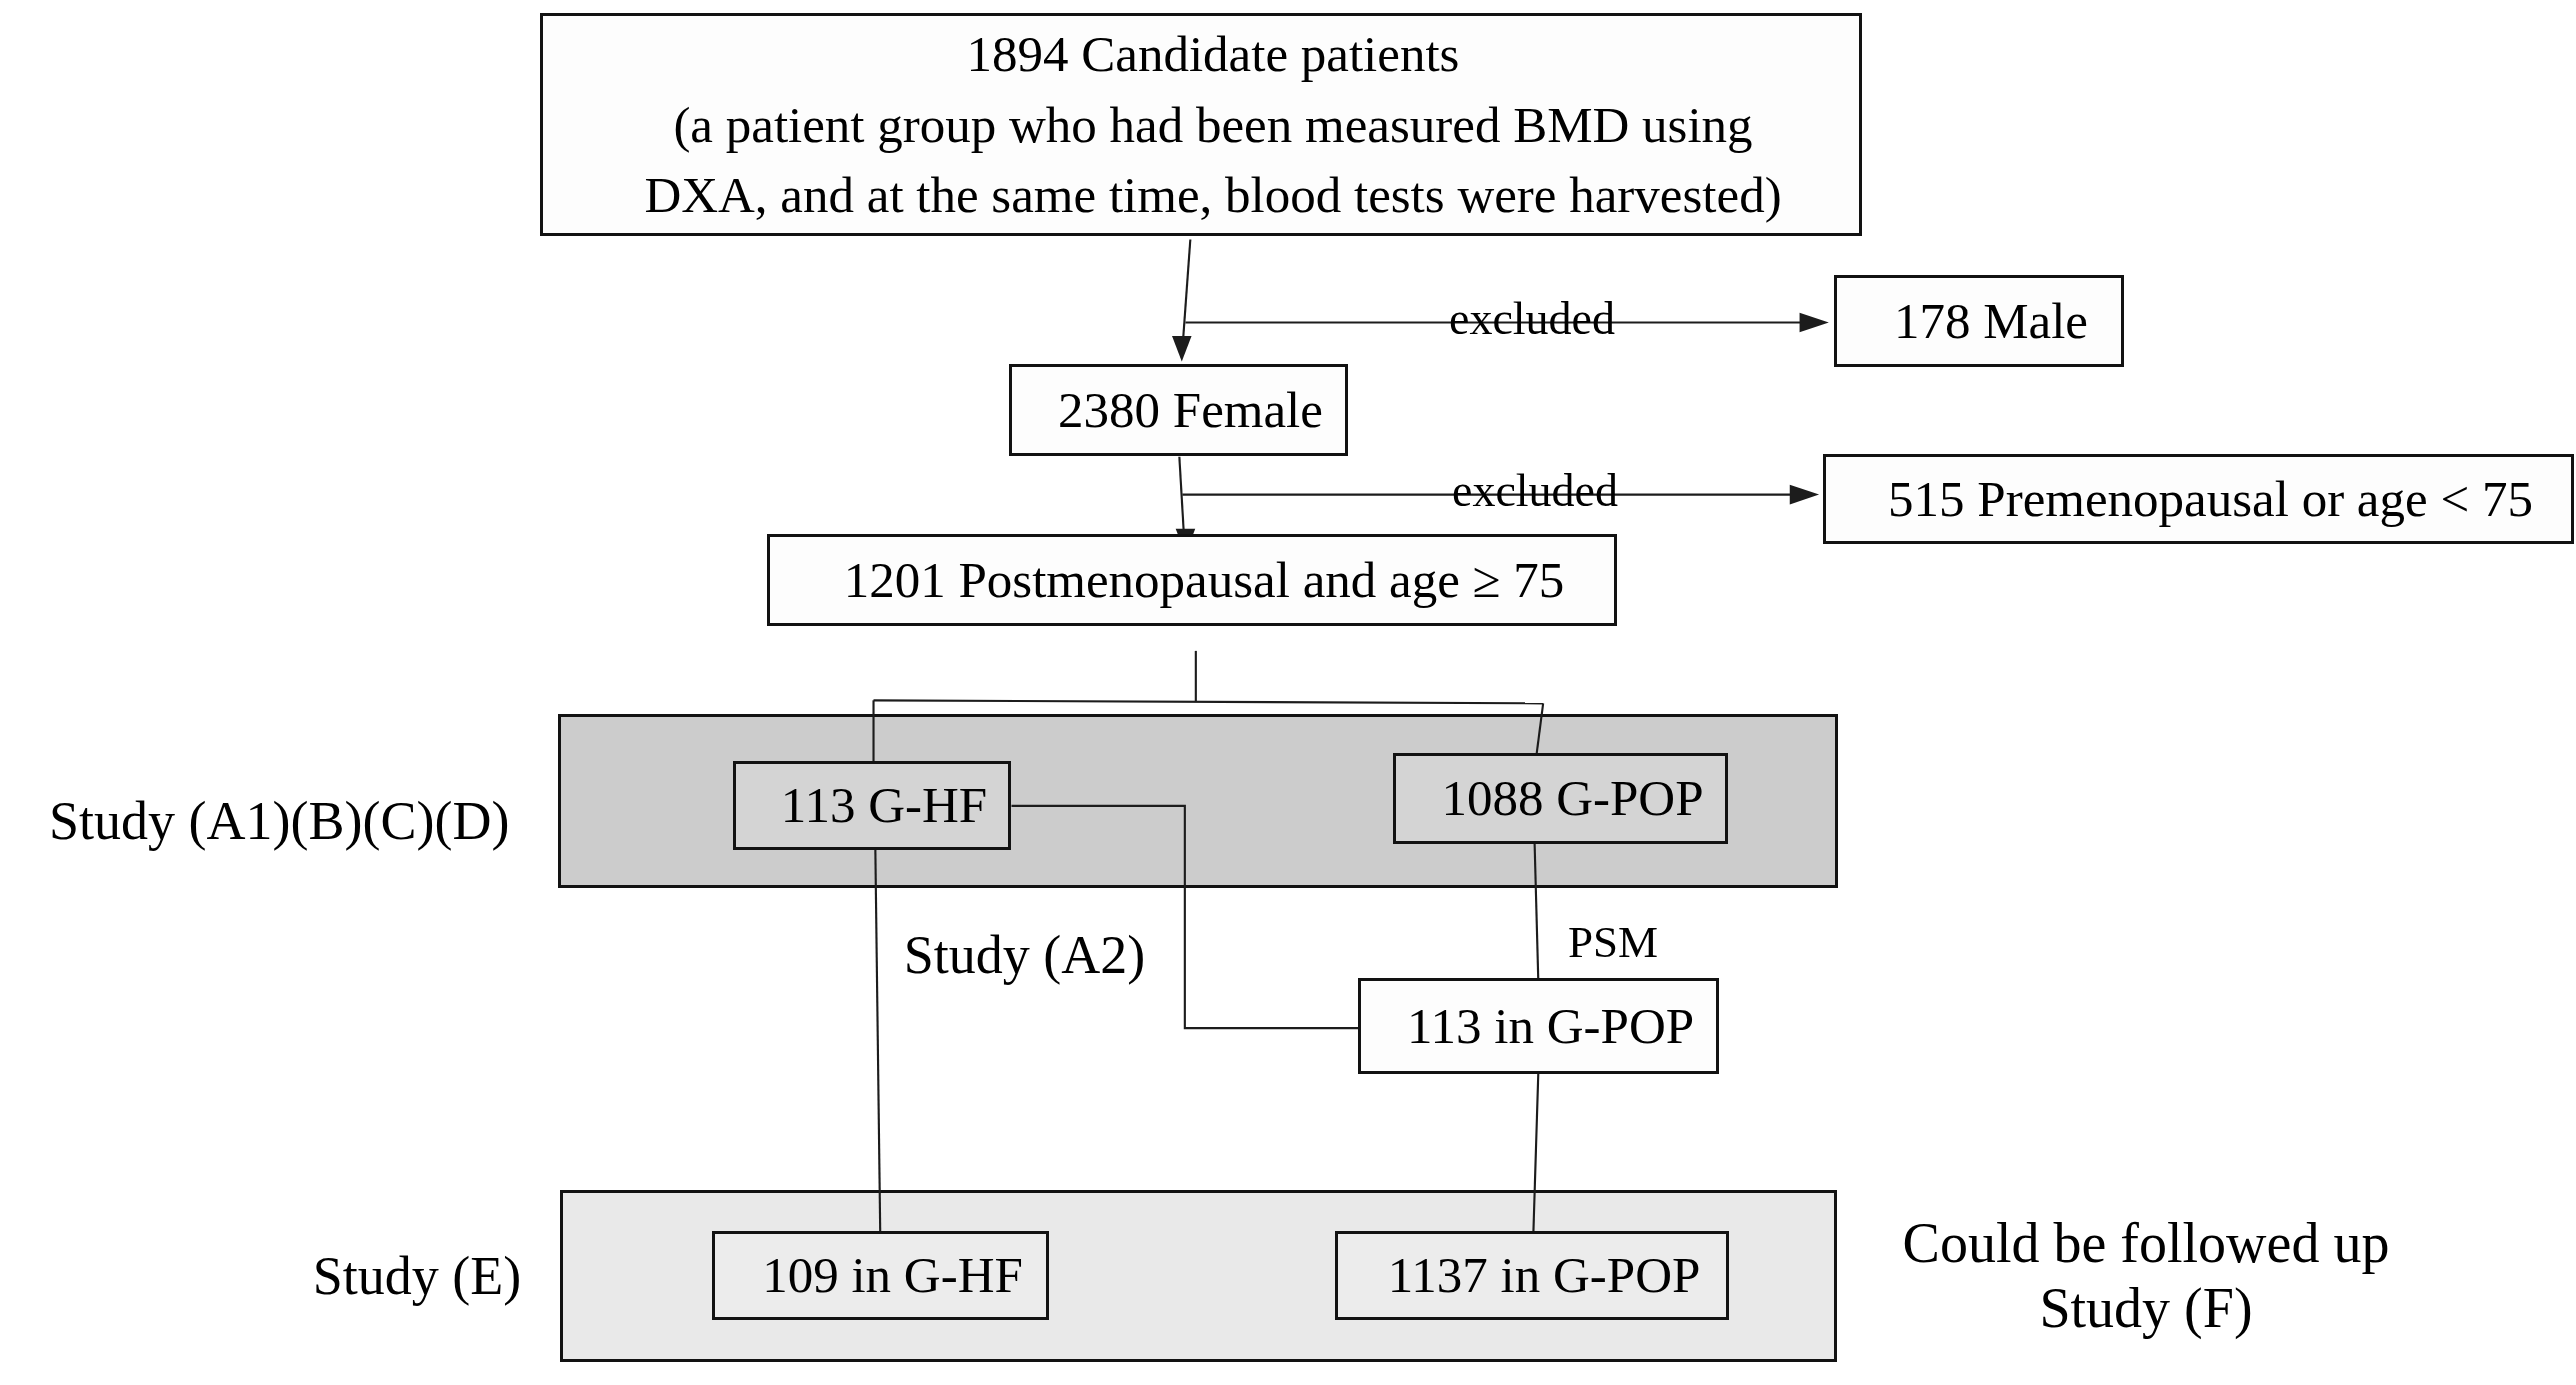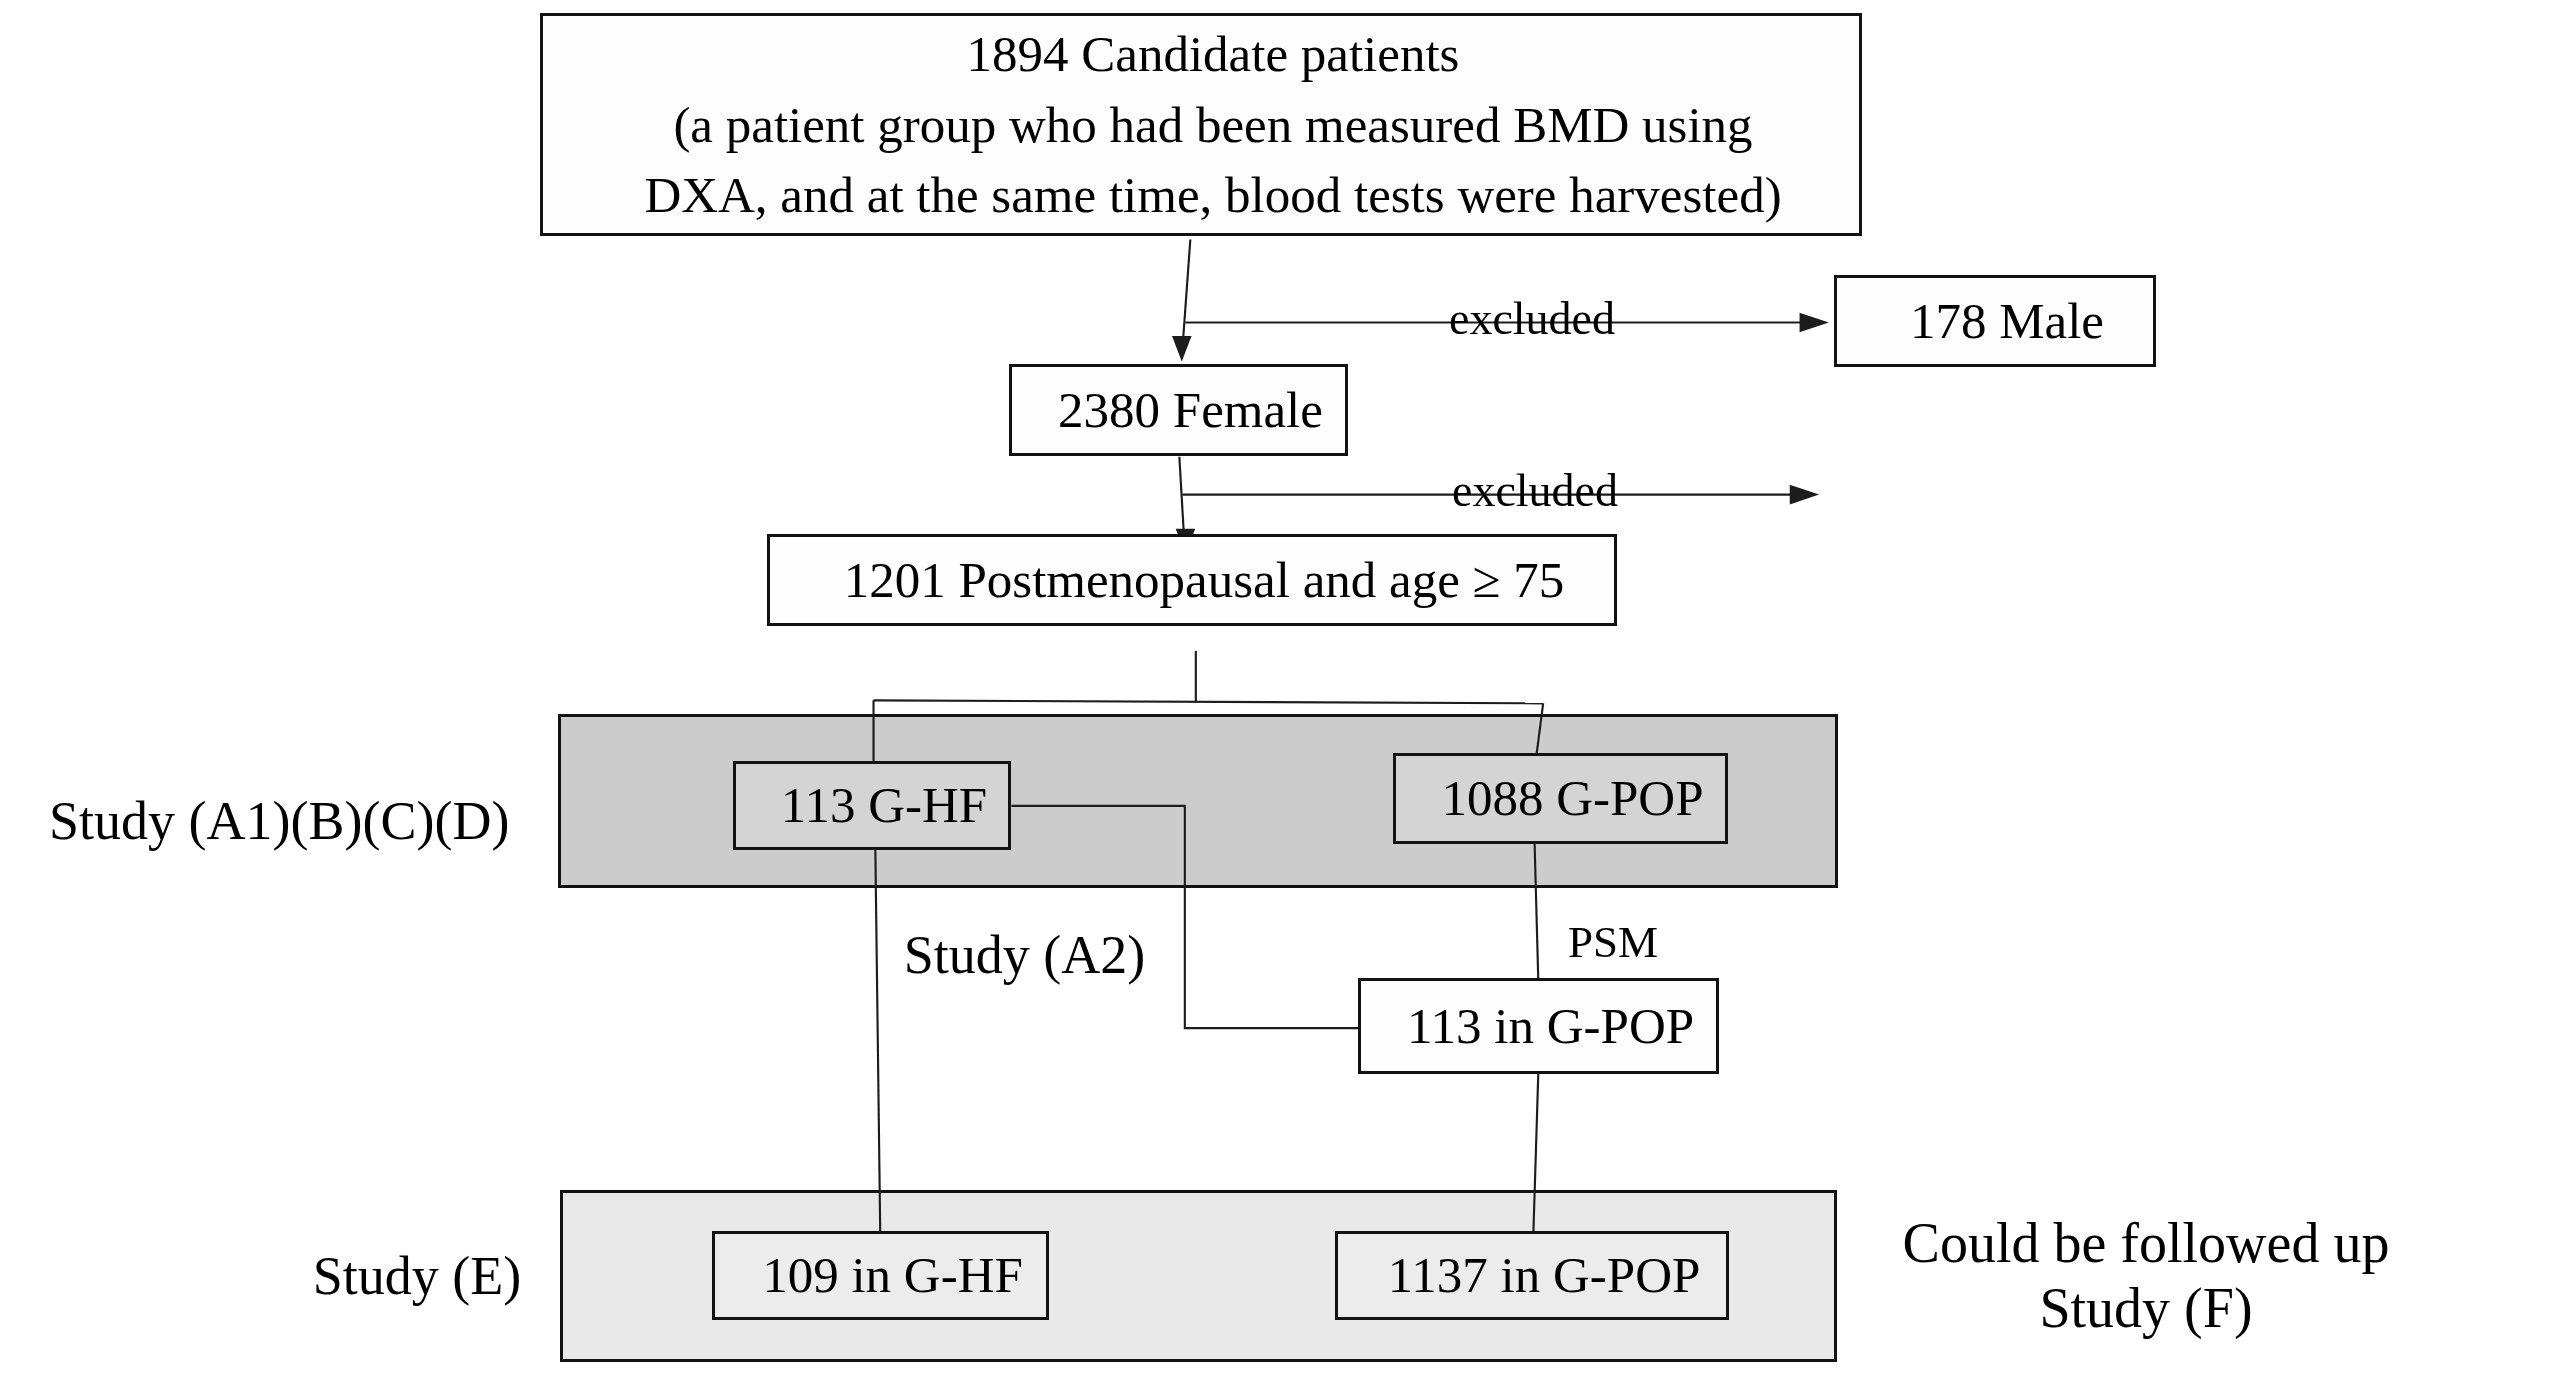--- a/index.html
+++ b/index.html
@@ -94,24 +94,25 @@
     <path d="M1657 1320 L1941 1320 L1941 1684 L2228 1684"></path>
     <path d="M1434 1392 L1442 2019"></path>
     <path d="M2514 1382 L2520 1605"></path>
     <path d="M2520 1759 L2512 2019"></path>
   </svg>
 
   <div class="node multi" style="left:540px; top:13.4px; width:1322px; height:223px;">1894 Candidate patients
 (a patient group who had been measured BMD using
 DXA, and at the same time, blood tests were harvested)</div>
 
-  <div class="node" style="left:1834px; top:275px; width:322px; height:92px;">178 Male</div>
+  <div class="node" style="left:1834px; top:275px; width:290px; height:92px;">178 Male</div>
 
   <div class="node" style="left:1009px; top:364px; width:339px; height:92px;">2380 Female</div>
 
+  <div class="node" style="left:1823px; top:454px; width:751px; height:90px;">515 Premenopausal or age &lt; 75</div>
 
   <div class="node" style="left:767px; top:534px; width:850px; height:92px;">1201 Postmenopausal and age ≥ 75</div>
 
   <div class="node g1n" style="left:733px; top:761px; width:278px; height:89px;">113 G-HF</div>
 
   <div class="node g1n" style="left:1369px; top:753px; width:335px; height:91px;margin-left:24px;">1088 G-POP</div>
 
   <div class="node" style="left:1358px; top:978px; width:361px; height:96px;">113 in G-POP</div>
 
   <div class="node g2n" style="left:712px; top:1231px; width:337px; height:89px;">109 in G-HF</div>

